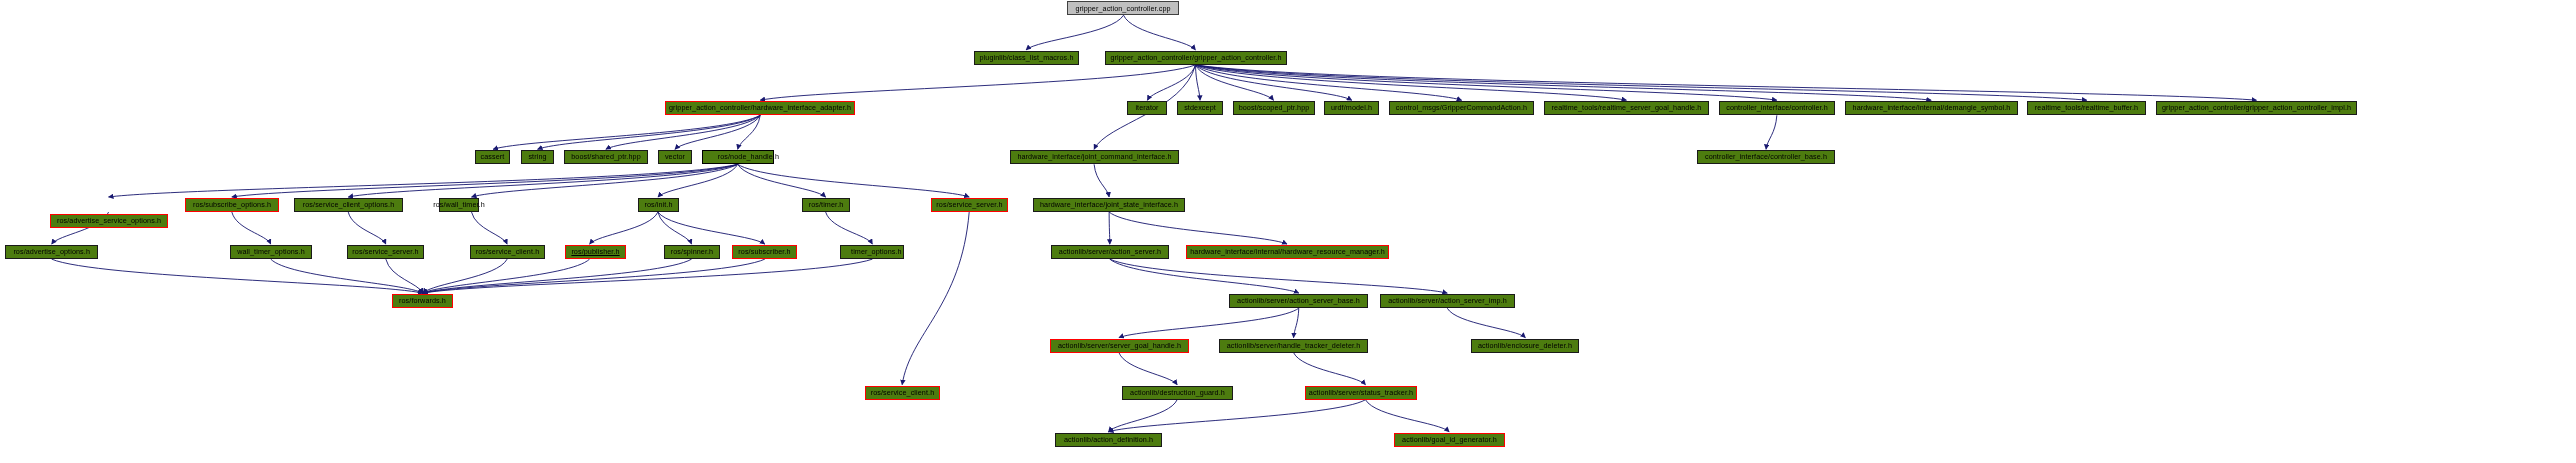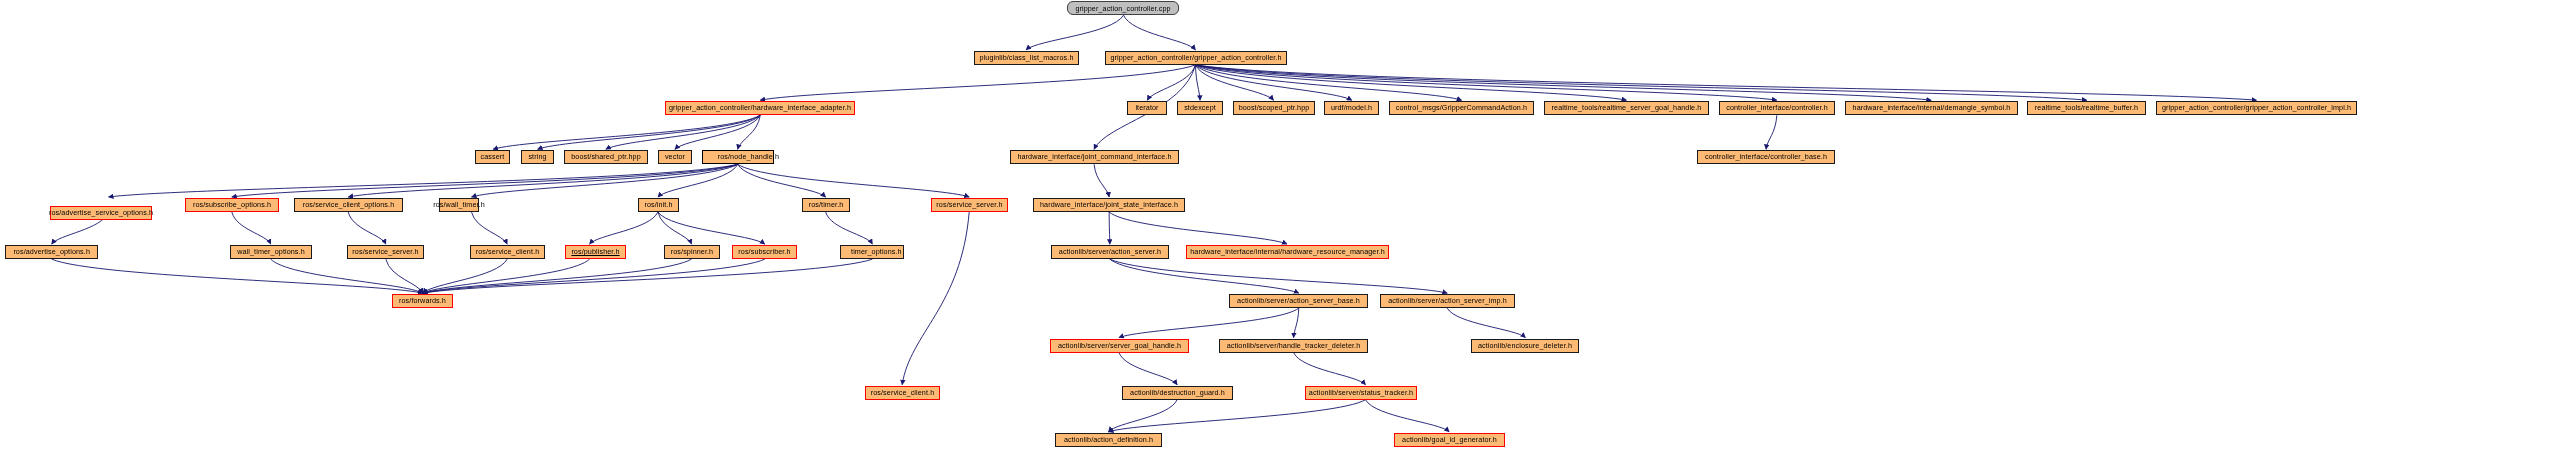--- a/index.html
+++ b/index.html
@@ -24,21 +24,21 @@
     pointer-events: none;
   }
   .node {
     position: absolute;
     box-sizing: border-box;
     display: flex;
     align-items: center;
     justify-content: center;
     height: 13.7px;
     border: 0.7px solid #1a1a1a;
-    background: #fdba74;
+    background: #4d7c0f;
     color: #000000;
     font-size: 7.2px;
     line-height: 7.2px;
     white-space: nowrap;
     padding: 0 3.3px;
     letter-spacing: 0.1px;
   }
   .node.root {
     background: #bfbfbf;
     border: 1.3px solid #404040;
@@ -115,21 +115,21 @@
         <path d="M 2213 471 C 2227.34 495.75, 2318.16 502.5, 2332.5 516" marker-end="url(#arrow)"></path>
         <path d="M 1711 539 C 1721.68 565.95, 1789.32 573.3, 1800 588" marker-end="url(#arrow)"></path>
         <path d="M 1978 539 C 1991.2 565.95, 2074.8 573.3, 2088 588" marker-end="url(#arrow)"></path>
         <path d="M 2088 611 C 2103.36 637.95, 2200.64 645.3, 2216 660" marker-end="url(#arrow)"></path>
         <path d="M 1482 324 C 1469.7 469.20000000000005, 1391.8 508.8, 1379.5 588" marker-end="url(#arrow)"></path>
         <path d="M 1800 611 C 1787.4 637.95, 1707.6 645.3, 1695 660" marker-end="url(#arrow)"></path>
         <path d="M 2088 611 C 2040.84 637.95, 1742.16 645.3, 1695 660" marker-end="url(#arrow)"></path>
       </g>
   </svg>
   <div id="node-layer">
-      <div class="node root" style="left: 1067px; top: 1.3px; width: 112px; border-radius: 6px;">gripper_action_controller.cpp</div>
+      <div class="node root" style="left: 1067px; top: 1.3px; width: 112px;">gripper_action_controller.cpp</div>
       <div class="node" style="left: 974px; top: 51px; width: 105px;">pluginlib/class_list_macros.h</div>
       <div class="node" style="left: 1105px; top: 51px; width: 182px;">gripper_action_controller/gripper_action_controller.h</div>
       <div class="node red" style="left: 665px; top: 101px; width: 190px;">gripper_action_controller/hardware_interface_adapter.h</div>
       <div class="node" style="left: 1127px; top: 101px; width: 40px;">iterator</div>
       <div class="node" style="left: 1177px; top: 101px; width: 46px;">stdexcept</div>
       <div class="node" style="left: 1233px; top: 101px; width: 82px;">boost/scoped_ptr.hpp</div>
       <div class="node" style="left: 1324px; top: 101px; width: 55px;">urdf/model.h</div>
       <div class="node" style="left: 1389px; top: 101px; width: 145px;">control_msgs/GripperCommandAction.h</div>
       <div class="node" style="left: 1544px; top: 101px; width: 165px;">realtime_tools/realtime_server_goal_handle.h</div>
       <div class="node" style="left: 1719px; top: 101px; width: 116px;">controller_interface/controller.h</div>
@@ -138,21 +138,21 @@
       <div class="node" style="left: 2156px; top: 101px; width: 201px;">gripper_action_controller/gripper_action_controller_impl.h</div>
       <div class="node" style="left: 1697px; top: 150px; width: 138px;">controller_interface/controller_base.h</div>
       <div class="node" style="left: 475px; top: 150px; width: 35px;">cassert</div>
       <div class="node" style="left: 521px; top: 150px; width: 33px;">string</div>
       <div class="node" style="left: 564px; top: 150px; width: 84px;">boost/shared_ptr.hpp</div>
       <div class="node" style="left: 658px; top: 150px; width: 34px;">vector</div>
       <div class="node thick" style="left: 702px; top: 150px; width: 72px;">ros/node_handle.h</div>
       <div class="node" style="left: 1010px; top: 150px; width: 169px;">hardware_interface/joint_command_interface.h</div>
       <div class="node" style="left: 1033px; top: 198px; width: 152px;">hardware_interface/joint_state_interface.h</div>
       <div class="node red" style="left: 931px; top: 198px; width: 77px;">ros/service_server.h</div>
-      <div class="node red" style="left: 50px; top: 206px; width: 102px;">ros/advertise_service_options.h</div>
+      <div class="node red" style="left: 50px; top: 214px; width: 118px;">ros/advertise_service_options.h</div>
       <div class="node red" style="left: 185px; top: 198px; width: 94px;">ros/subscribe_options.h</div>
       <div class="node" style="left: 294px; top: 198px; width: 109px;">ros/service_client_options.h</div>
       <div class="node" style="left: 439px; top: 198px; width: 40px;">ros/wall_timer.h</div>
       <div class="node" style="left: 638px; top: 198px; width: 41px;">ros/init.h</div>
       <div class="node" style="left: 802px; top: 198px; width: 48px;">ros/timer.h</div>
       <div class="node" style="left: 5.2px; top: 245px; width: 93px;">ros/advertise_options.h</div>
       <div class="node" style="left: 230px; top: 245px; width: 82px;">wall_timer_options.h</div>
       <div class="node" style="left: 347px; top: 245px; width: 77px;">ros/service_server.h</div>
       <div class="node" style="left: 470px; top: 245px; width: 75px;">ros/service_client.h</div>
       <div class="node red" style="left: 565px; top: 245px; width: 61px; text-decoration: underline;">ros/publisher.h</div>

